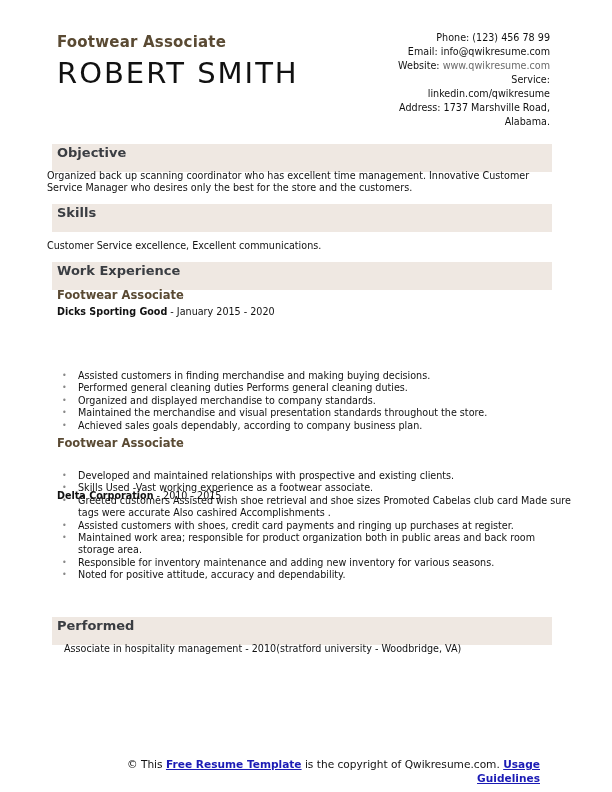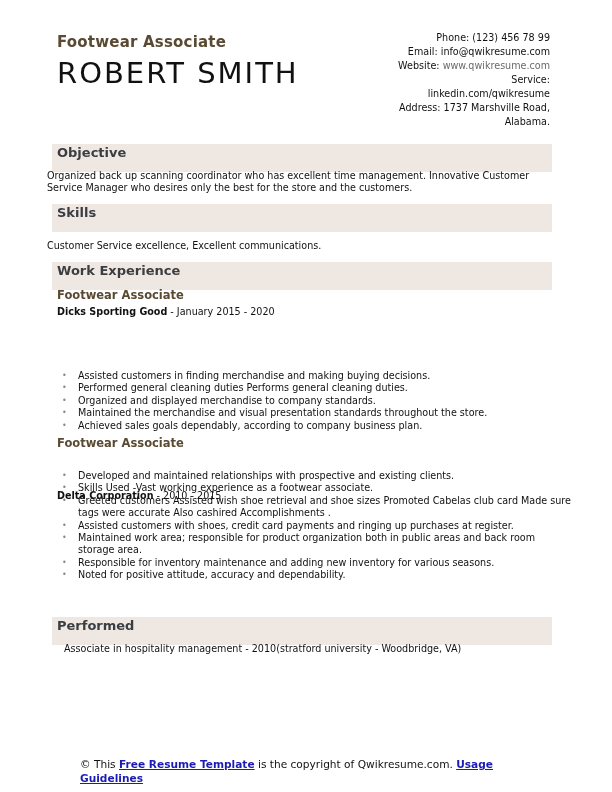--- a/index.html
+++ b/index.html
@@ -27,21 +27,21 @@
     ul.bullets {
       position: absolute; left: 57px; width: 495px; margin: 0; padding: 0 0 0 21px;
       font-size: 9.6px; line-height: 12.4px; color: #111; list-style: none;
     }
     ul.bullets li { position: relative; }
     ul.bullets li::before {
       content: "•"; position: absolute; left: -16px; color: #888; font-size: 8px;
     }
     .footer {
       position: absolute; left: 80px; width: 460px; top: 757px;
-      text-align: left; font-size: 10.6px; line-height: 14px; color: #111;
+      text-align: right; font-size: 10.6px; line-height: 14px; color: #111;
     }
     .footer a { color: #1b1bb5; font-weight: bold; text-decoration: underline; }
   </style>
 </head>
 <body>
 
 <div class="hdr-left">
   <div class="job-title">Footwear Associate</div>
   <div class="name">ROBERT SMITH</div>
 </div>

